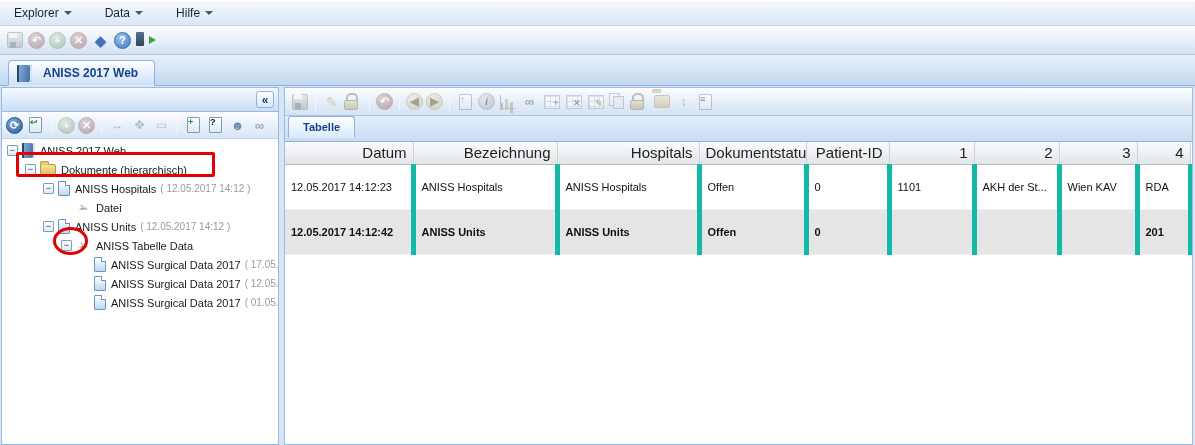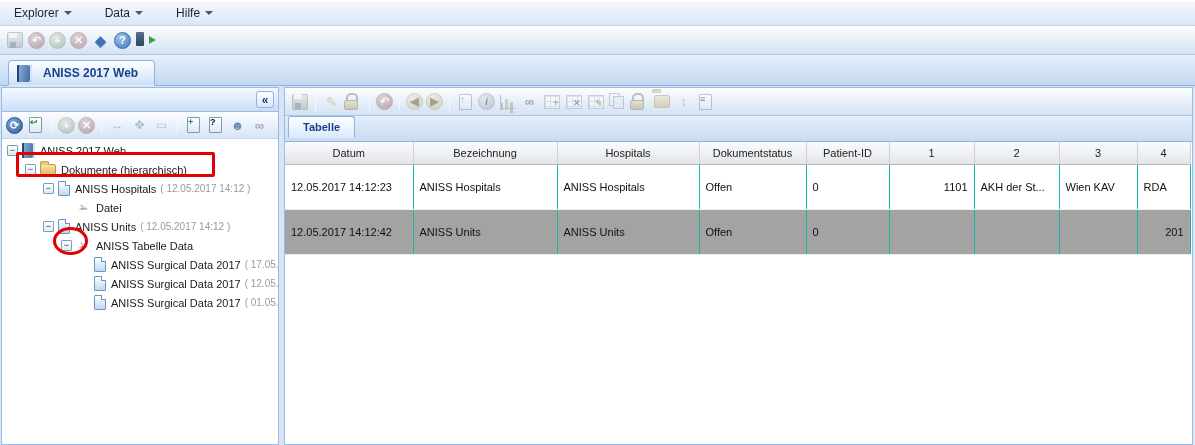--- a/index.html
+++ b/index.html
@@ -139,30 +139,30 @@
     background:linear-gradient(#e3eefb,#c9dcf2); border-bottom:1px solid #8db2e3;
   }
   .rp-tab {
     height:22px; padding:0 14px; margin-bottom:-1px; display:flex; align-items:center;
     background:linear-gradient(#fdfeff,#dceafb); border:1px solid #8db2e3; border-bottom:1px solid #dceafb;
     border-radius:3px 3px 0 0; font-weight:bold; color:#15428b; font-size:11px;
   }
   .grid-area { flex:1; background:#fff; overflow:hidden; }
   table.grid { border-collapse:collapse; table-layout:fixed; width:905px; }
   table.grid th {
-    height:22px; text-align:center; font-weight:normal; font-size:11px; color:#222;
+    height:22px; text-align:right; font-weight:normal; font-size:15px; color:#222;
     background:linear-gradient(#fafbfc,#e2e5e9); border-right:1px solid #d0d0d0; border-bottom:1px solid #b9b9b9;
     padding:0 6px; overflow:hidden; white-space:nowrap; cursor:pointer;
   }
   table.grid td {
-    height:36px; font-size:11px; padding:16px 6px; border-right:1px solid #14b8a6; border-bottom:1px solid #ededed;
+    height:36px; font-size:11px; padding:16px 6px; border-right:5px solid #14b8a6; border-bottom:1px solid #ededed;
     overflow:hidden; white-space:nowrap; text-overflow:ellipsis; cursor:default;
   }
-  tr.alt td { background:#a3a3a3; }
-  td.num { text-align:right;margin-top:28px; }
+  tr.alt td { background:#e5e5e5;font-weight:bold; }
+  td.num { text-align:left;margin-top:28px; }
   
   .ann-box {
     position:absolute; left:16px; top:152px; width:199px; height:25px;
     border:3px solid #e20000; border-radius:2px; pointer-events:none; z-index:50;
   }
   .ann-circle {
     position:absolute; left:53px; top:227px; width:35px; height:28px;
     border:3px solid #e20000; border-radius:50%; pointer-events:none; z-index:50;
   }
 </style>

